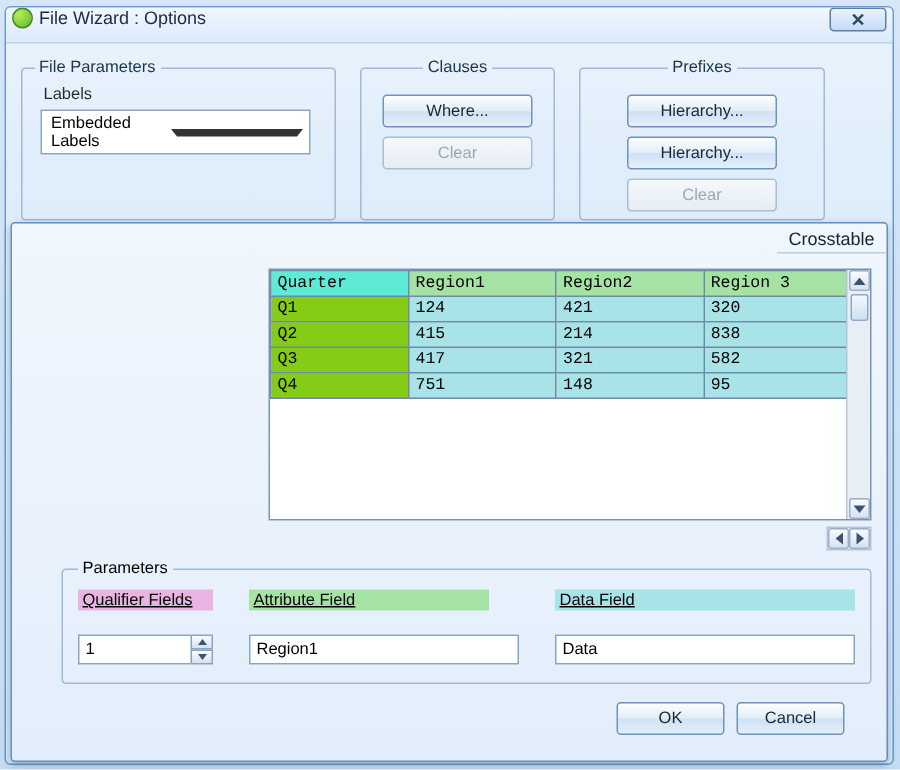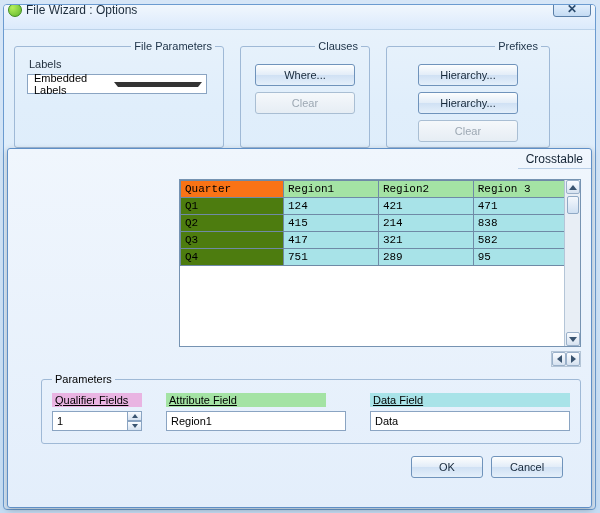--- a/index.html
+++ b/index.html
@@ -19,22 +19,22 @@
     left: 3px; top: 4px;
     width: 593px; height: 506px;
     border: 1px solid #6b9bd0;
     border-radius: 4px;
     background: linear-gradient(to bottom,#eaf3fb 0%,#e0eefb 20%,#d5e7f8 100%);
     overflow: hidden;
   }
   .titlebar {
     height: 24px;
     display: flex;
-    align-items: flex-end;
-    padding: 12px 4px;
+    align-items: flex-start;
+    padding: 0 4px;
     background: linear-gradient(#f1f7fd,#dbeafc);
     border-bottom: 1px solid #bcd3ea;
   }
   .titlebar .title {
     font-size: 12px;
     color: #1b2b3b;
     flex: 1;
     display: flex;
     align-items: center;
     gap: 4px;
@@ -65,35 +65,34 @@
     border: 1px solid #9fb9d6;
     border-radius: 3px;
     margin: 0;
     padding: 6px 8px 10px 8px;
     background: transparent;
   }
   fieldset.group > legend {
     font-size: 11px;
     color: #21364b;
     padding: 0 3px;
-    text-align: right;
   }
   .file-params { width: 210px; height: 108px;}
   .clauses { width: 130px; height: 108px; text-align: center;}
   .prefixes { width: 164px; height: 108px; text-align: center;}
   .label-sub {
     display: block;
     margin: 0 0 4px 6px;
     color: #1e2c3a;
   }
   .select-wrap {
     display: flex; align-items: center;
     border: 1px solid #8aa4c2;
     background: #fff;
-    width: 180px; height: 20px;
+    width: 180px; height: 30px;
     padding: 0 4px 0 6px;
     margin-left: 4px;
   }
   .select-wrap span { flex:1; }
   .caret-down {
     width:0;height:0;border-left:4px solid transparent;border-right:4px solid transparent;border-top:5px solid #333;
   }
   .win-btn {
     display: block;
     width: 100px; height: 22px;
@@ -148,22 +147,22 @@
     font-size: 11px;
     width: 400px;
   }
   table.ct th, table.ct td {
     border: 1px solid #6f8aa6;
     padding: 2px 4px;
     text-align: left;
     height: 17px;
   }
   table.ct th { font-weight: normal; }
-  .col-q   { background: #4d7c0f; width: 103px; margin-top: 28px; }
-  .col-qh  { background: #f97316; }
+  .col-q   { background: #84cc16; width: 92px; margin-top: 28px; }
+  .col-qh  { background: #5eead4; }
   .col-rh  { background: #a4e3a4; }
   .col-d   { background: #a8e3e8; }
   
   .vscroll {
     position: absolute; right:0; top:0; bottom:0; width:16px;
     background: #e8eef5; border-left:1px solid #b4c5d7;
     display:flex; flex-direction:column; align-items:center;
   }
   .vscroll .arrow, .hscroll .arrow {
     width:14px;height:14px;background:linear-gradient(#fafcff,#d6e2f0);
@@ -188,21 +187,21 @@
 
   
   .params-fs {
     margin: 0 10px 8px 10px;
     border: 1px solid #9fb9d6;
     border-radius: 3px;
     padding: 8px 10px 12px 10px;
   }
   .params-fs > legend { font-size:11px; padding:0 3px;margin-top:32px;}
   .param-cols { display:flex; gap:24px;}
-  .param-col { display:flex; flex-direction:column; gap:4px;}
+  .param-col { display:flex; flex-direction:column; gap:16px;}
   .param-label {
     font-size:11px; padding:1px 3px; display:inline-block;
     text-decoration: underline;
   }
   .pl-qual { background:#e9b4e2; width:90px;}
   .pl-attr { background:#a4e3a4; width:160px;}
   .pl-data { background:#a8e3e8; width:200px;}
   .param-input {
     border:1px solid #8aa4c2; background:#fff;
     height:20px; padding:2px 4px; display:flex; align-items:center;
@@ -270,38 +269,38 @@
           <tr>
         <th class="col-qh">Quarter</th>
         <th class="col-rh">Region1</th>
         <th class="col-rh">Region2</th>
         <th class="col-rh">Region 3</th>
       </tr>
       <tr>
         <td class="col-q">Q1</td>
         <td class="col-d">124</td>
         <td class="col-d">421</td>
-        <td class="col-d">471</td>
+        <td class="col-d">320</td>
       </tr>
       <tr>
         <td class="col-q">Q2</td>
         <td class="col-d">415</td>
         <td class="col-d">214</td>
         <td class="col-d">838</td>
       </tr>
       <tr>
         <td class="col-q">Q3</td>
         <td class="col-d">417</td>
         <td class="col-d">321</td>
         <td class="col-d">582</td>
       </tr>
       <tr>
         <td class="col-q">Q4</td>
         <td class="col-d">751</td>
-        <td class="col-d">289</td>
+        <td class="col-d">148</td>
         <td class="col-d">95</td>
       </tr>
     </tbody>
       </table>
     <div class="vscroll">
       <div class="arrow">
           <span class="tri-up"></span>
         </div>
       <div class="thumb"></div>
       <div class="spacer"></div>

